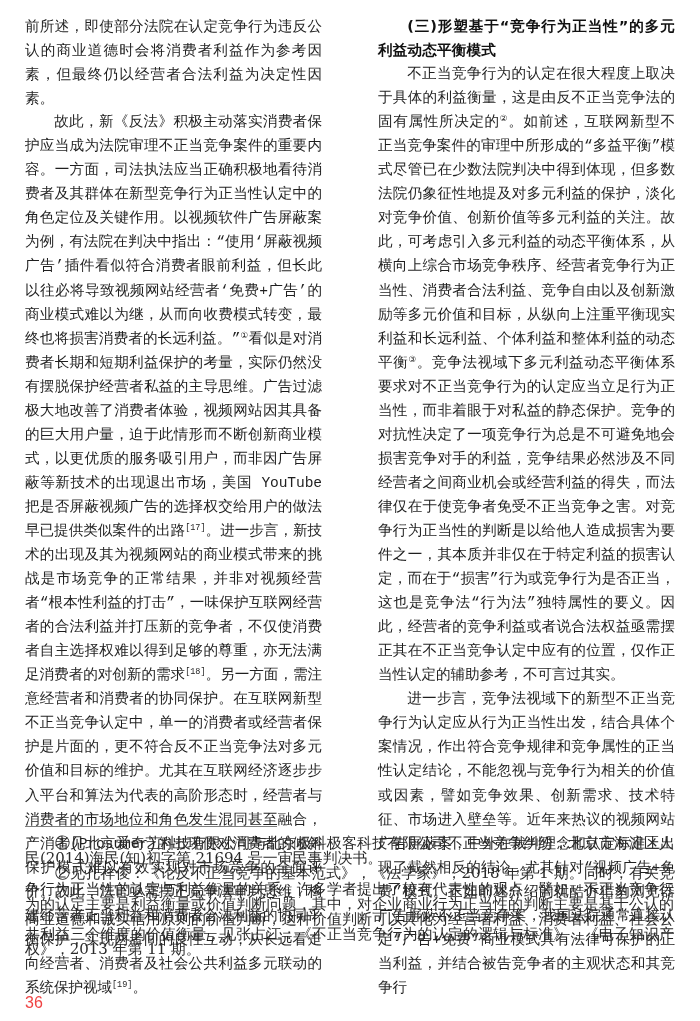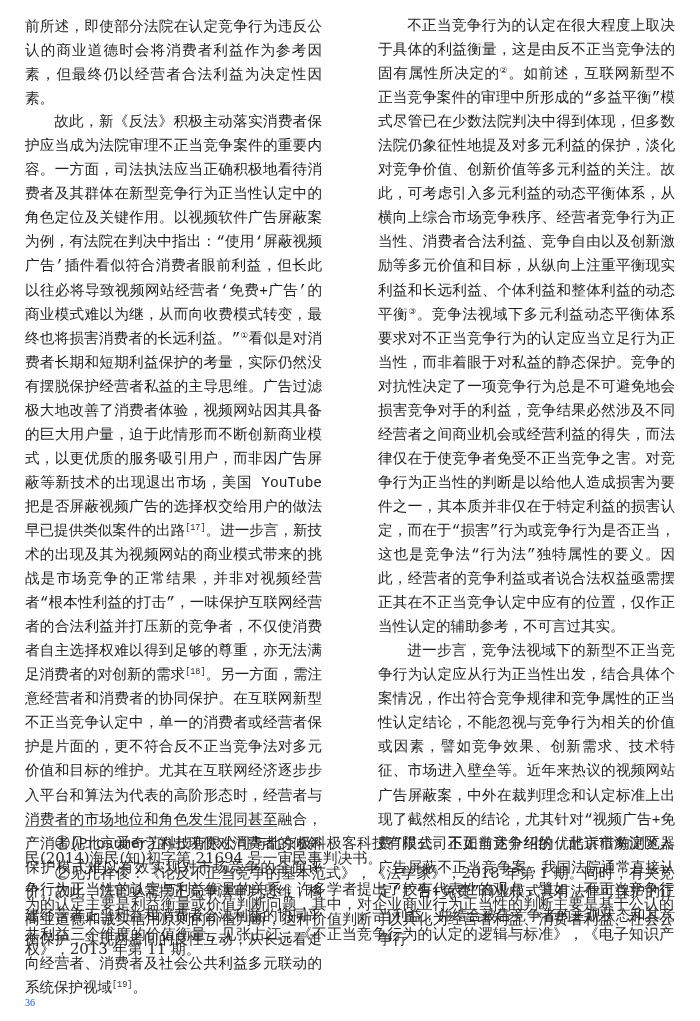--- a/index.html
+++ b/index.html
@@ -102,43 +102,44 @@
     text-align-last: left;
     text-indent: 2em;
     color: #2a2a2a;
     letter-spacing: -0.05px;
   }
 
   .page-num {
     position: absolute;
     left: 25px;
     top: 995px;
-    font-size: 10px;
+    font-size: 16px;
     line-height: 16px;
-    color: #1d4ed8;
-    font-family: Liberation Serif, serif;
+    color: #ef4444;
+    font-family: Liberation Sans, sans-serif;
   }
 </style>
 </head>
 <body>
 
 <div id="page">
 
   <div class="columns">
 
     <div class="col col-left">
 
       <p class="para"><span>前所述，即使部分法院在认定竞争行为违反公认的商业道德时会将消费者利益作为参考因素，但最终仍以经营者合法利益为决定性因素。</span></p>
 
       <p class="para indent"><span>故此，新《反法》积极主动落实消费者保护应当成为法院审理不正当竞争案件的重要内容。一方面，司法执法应当正确积极地看待消费者及其群体在新型竞争行为正当性认定中的角色定位及关键作用。以视频软件广告屏蔽案为例，有法院在判决中指出：“使用‘屏蔽视频广告’插件看似符合消费者眼前利益，但长此以往必将导致视频网站经营者‘免费+广告’的商业模式难以为继，从而向收费模式转变，最终也将损害消费者的长远利益。”</span><sup class="fn">①</sup><span>看似是对消费者长期和短期利益保护的考量，实际仍然没有摆脱保护经营者私益的主导思维。广告过滤极大地改善了消费者体验，视频网站因其具备的巨大用户量，迫于此情形而不断创新商业模式，以更优质的服务吸引用户，而非因广告屏蔽等新技术的出现退出市场，美国 YouTube 把是否屏蔽视频广告的选择权交给用户的做法早已提供类似案件的出路</span><sup class="fn">[17]</sup><span>。进一步言，新技术的出现及其为视频网站的商业模式带来的挑战是市场竞争的正常结果，并非对视频经营者“根本性利益的打击”，一味保护互联网经营者的合法利益并打压新的竞争者，不仅使消费者自主选择权难以得到足够的尊重，亦无法满足消费者的对创新的需求</span><sup class="fn">[18]</sup><span>。另一方面，需注意经营者和消费者的协同保护。在互联网新型不正当竞争认定中，单一的消费者或经营者保护是片面的，更不符合反不正当竞争法对多元价值和目标的维护。尤其在互联网经济逐步步入平台和算法为代表的高阶形态时，经营者与消费者的市场地位和角色发生混同甚至融合，产消者(Prosumer)的出现使对消费者的倾斜保护模式难以有效实现对市场竞争的全面评价。故此，法官亟需摆正竞争法审判思维，构建经营者正当利益和消费者合法利益的协同平衡保护，实现两者间的良性互动，从长远看走向经营者、消费者及社会公共利益多元联动的系统保护视域</span><sup class="fn">[19]</sup><span>。</span></p>
 
     </div>
 
     <div class="col col-right">
 
+      <p class="heading">(三)形塑基于“竞争行为正当性”的多元利益动态平衡模式</p>
 
       <p class="para indent"><span>不正当竞争行为的认定在很大程度上取决于具体的利益衡量，这是由反不正当竞争法的固有属性所决定的</span><sup class="fn">②</sup><span>。如前述，互联网新型不正当竞争案件的审理中所形成的“多益平衡”模式尽管已在少数法院判决中得到体现，但多数法院仍象征性地提及对多元利益的保护，淡化对竞争价值、创新价值等多元利益的关注。故此，可考虑引入多元利益的动态平衡体系，从横向上综合市场竞争秩序、经营者竞争行为正当性、消费者合法利益、竞争自由以及创新激励等多元价值和目标，从纵向上注重平衡现实利益和长远利益、个体利益和整体利益的动态平衡</span><sup class="fn">③</sup><span>。竞争法视域下多元利益动态平衡体系要求对不正当竞争行为的认定应当立足行为正当性，而非着眼于对私益的静态保护。竞争的对抗性决定了一项竞争行为总是不可避免地会损害竞争对手的利益，竞争结果必然涉及不同经营者之间商业机会或经营利益的得失，而法律仅在于使竞争者免受不正当竞争之害。对竞争行为正当性的判断是以给他人造成损害为要件之一，其本质并非仅在于特定利益的损害认定，而在于“损害”行为或竞争行为是否正当，这也是竞争法“行为法”独特属性的要义。因此，经营者的竞争利益或者说合法权益亟需摆正其在不正当竞争认定中应有的位置，仅作正当性认定的辅助参考，不可言过其实。</span></p>
 
       <p class="para indent"><span>进一步言，竞争法视域下的新型不正当竞争行为认定应从行为正当性出发，结合具体个案情况，作出符合竞争规律和竞争属性的正当性认定结论，不能忽视与竞争行为相关的价值或因素，譬如竞争效果、创新需求、技术特征、市场进入壁垒等。近年来热议的视频网站广告屏蔽案，中外在裁判理念和认定标准上出现了截然相反的结论，尤其针对“视频广告+免费”模式。正如前述介绍的优酷诉猎豹浏览器广告屏蔽不正当竞争案，我国法院通常直接认定“广告+免费”商业模式具有法律可保护的正当利益，并结合被告竞争者的主观状态和其竞争行</span></p>
 
     </div>
   </div>
 
   <div class="fn-rule"></div>
 

